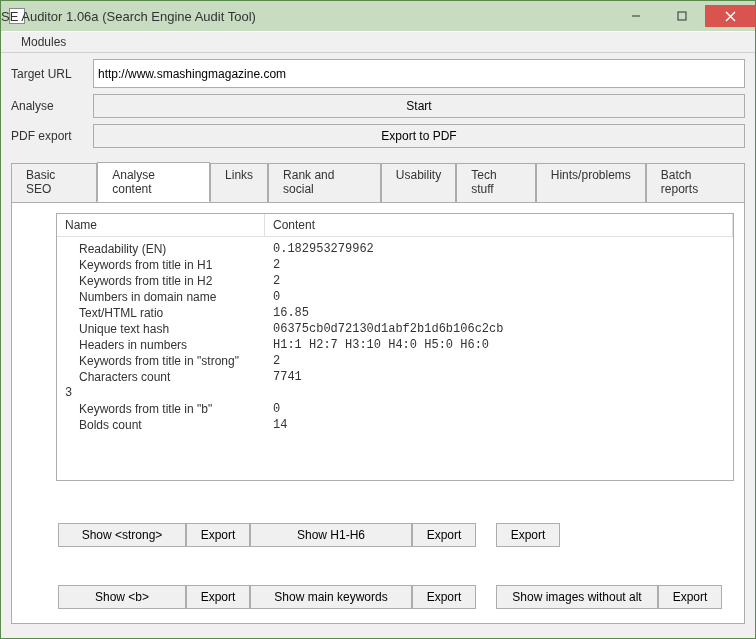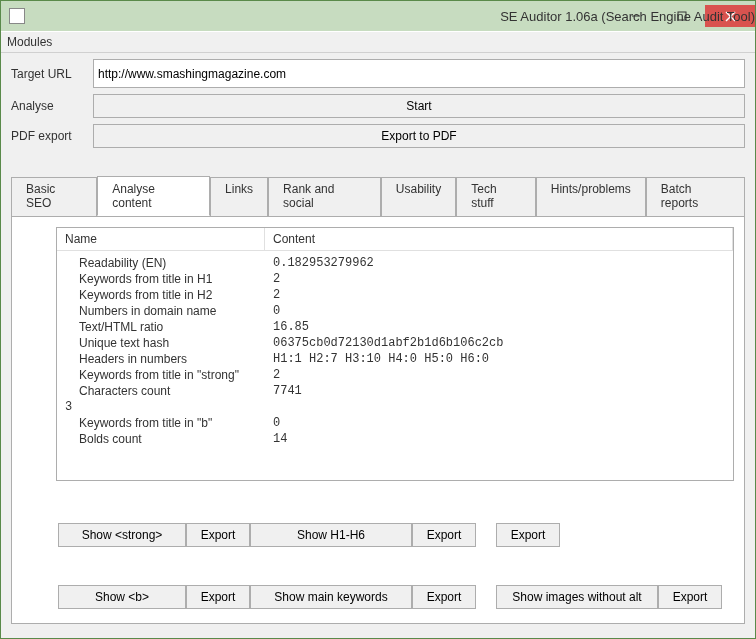--- a/index.html
+++ b/index.html
@@ -3,36 +3,36 @@
 <meta charset="utf-8">
 <style>
   * { box-sizing: border-box; }
   html, body { margin: 0; padding: 0; font-family: "Segoe UI", Tahoma, sans-serif; font-size: 12px; color: #333; }
   body { background: #fff; width: 756px; height: 639px; overflow: hidden; }
 
   .window { width: 756px; height: 639px; background: #c7dcc0; border: 1px solid #5a8a4a; display: flex; flex-direction: column; }
 
   .titlebar { height: 30px; background: #c7dcc0; display: flex; align-items: center; position: relative; }
   .titlebar-icon { width: 16px; height: 16px; margin-left: 8px; border: 1px solid #888; background: #fff; }
-  .titlebar-title { position: absolute; left: 0; right: 0; text-align: right; font-size: 13px; color: #333; pointer-events: none; }
+  .titlebar-title { position: absolute; left: 0; right: 0; text-align: left; font-size: 13px; color: #333; pointer-events: none; }
   .win-btns { margin-left: auto; display: flex; height: 22px; }
   .win-btn { width: 46px; display: flex; align-items: center; justify-content: center; background: #c7dcc0; }
   .win-btn.close { background: #d9534f; color: #fff; width: 50px; }
   .win-btn svg { display: block; }
 
-  .menubar { height: 22px; background: #f0f0f0; border-top: 1px solid #fff; border-bottom: 1px solid #d0d0d0; padding-left: 6px; display: flex; align-items: center; }
+  .menubar { height: 22px; background: #f0f0f0; border-top: 1px solid #fff; border-bottom: 1px solid #d0d0d0; padding-left: 20px; display: flex; align-items: center; }
 
   .client { flex: 1; background: #f0f0f0; padding: 6px 10px 14px 10px; display: flex; flex-direction: column; gap: 6px; }
 
   .form-row { display: flex; align-items: center; gap: 14px; }
   .form-label { width: 68px; }
   .form-row input[type=text] { flex: 1; height: 29px; border: 1px solid #adadad; background: #fff; padding: 0 4px; font-family: inherit; font-size: 12px; }
   .wide-btn { flex: 1; height: 24px; background: #f0f0f0; border: 1px solid #adadad; font-family: inherit; font-size: 12px; }
 
-  .tabstrip { display: flex; margin-top: 22px; }
+  .tabstrip { display: flex; margin-top: 8px; }
   .tab { padding: 4px 14px; border: 1px solid #adadad; background: #f0f0f0; margin-right: 0px; position: relative; top: 1px; font-size: 12px; }
   .tab.active { background: #fff; border-bottom: 1px solid #fff; z-index: 2; padding-top: 5px; padding-bottom: 5px; top: 0; }
   .tab:not(.active) { border-left: 1px solid #adadad; }
 
   .tabpage { flex: 1; background: #fff; border: 1px solid #adadad; padding: 10px; display: flex; flex-direction: column; gap: 14px; }
 
   .tablewrap { flex: 1; border: 1px solid #adadad; background: #fff; }
   .thead { display: flex; border-bottom: 1px solid #e0e0e0; }
   .th { padding: 4px 8px; border-right: 1px solid #e0e0e0; }
   .th.name { width: 208px; }

